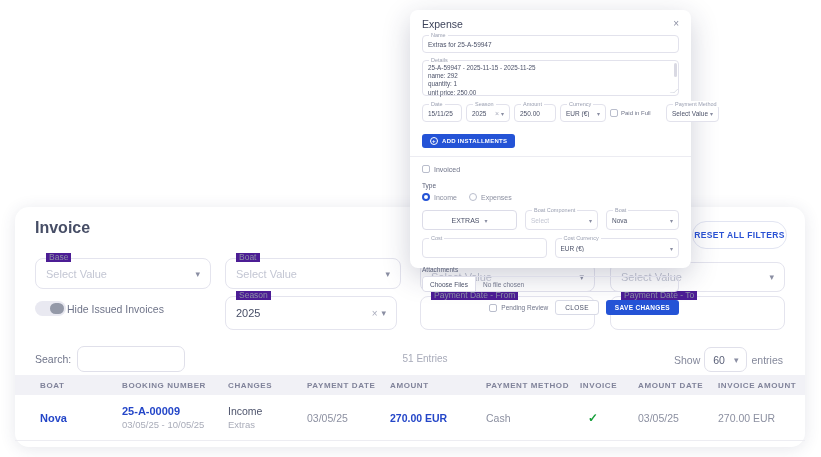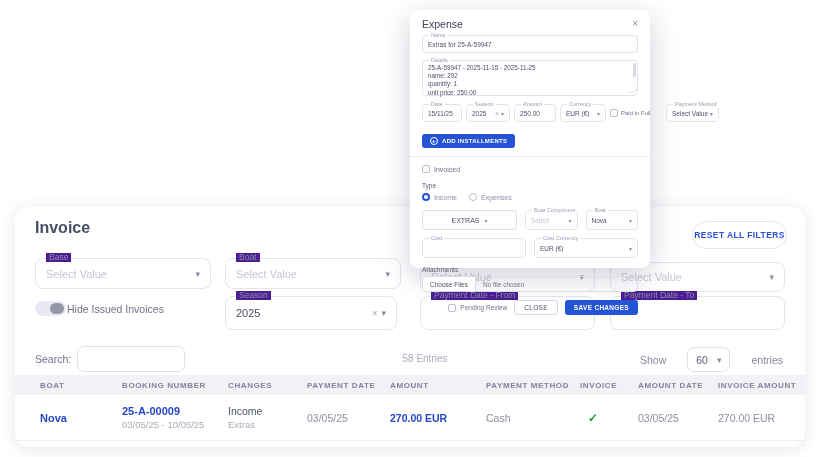--- a/index.html
+++ b/index.html
@@ -30,42 +30,42 @@
   .toggle-row { position:absolute; left:20px; top:94px; display:flex; align-items:center; gap:1px; }
   .toggle { position:relative; width:31px; height:15px; background:#e9e9f1; border-radius:8px; cursor:pointer; }
   .toggle .knob { position:absolute; right:2px; top:2px; width:14px; height:11px; border-radius:6px; background:#9499a8; }
   .toggle-label { font-size:10.5px; color:#6f7489; }
 
   
   .search-label { position:absolute; left:20px; top:146px; font-size:10.5px; color:#6f7489; }
   .search-input { position:absolute; left:62px; top:139px; width:108px; height:26px;
     border:1px solid #e0e0ea; border-radius:7px; font-family:inherit; font-size:10px; padding:0 8px; color:#474e66; }
   .entries-count { position:absolute; left:355px; top:146px; width:110px; text-align:center; font-size:10px; color:#a7aab9; }
-  .show-group { position:absolute; right:22px; top:140px; display:flex; align-items:center; gap:21px; }
+  .show-group { position:absolute; right:22px; top:140px; display:flex; align-items:center; gap:4px; }
   .show-group .txt { font-size:10.5px; color:#84889b; }
   .mini-select { display:flex; align-items:center; gap:5px; border:1px solid #e0e0ea; border-radius:7px;
     height:25px; padding:0 8px; font-size:10.5px; color:#5a6078; cursor:pointer; background:#fff; }
 
   
   .thead { position:absolute; left:0; top:168px; width:100%; height:20px; background:#f1f1f6;
     display:grid; grid-template-columns:82px 106px 79px 83px 96px 94px 58px 80px 1fr;
     padding-left:25px; align-items:center; }
   .th { font-size:8px; font-weight:700; letter-spacing:.6px; color:#80839a; white-space:nowrap; }
   .trow { position:absolute; left:0; top:188px; width:100%; height:46px;
     display:grid; grid-template-columns:82px 106px 79px 83px 96px 94px 58px 80px 1fr;
     padding-left:25px; align-items:center; border-bottom:1px solid #ededf2; cursor:pointer; }
   .cell { font-size:10.5px; color:#8c90a1; white-space:nowrap; }
   .cell .sub { font-size:9.5px; color:#a9acb9; margin-top:2px; }
   .link-blue { color:#2446c8; font-weight:700; font-size:11px; text-decoration:none; }
   .cat-main { font-size:10.5px; color:#4d536b; }
   .amount-blue { color:#2446c8; font-weight:700; font-size:10.5px; }
   .check { color:#169f3a; font-weight:700; font-size:12px; padding-left:8px; }
 
   
-  .modal { position:absolute; left:410px; top:10px; width:240px; height:258px; z-index:10;
+  .modal { position:absolute; left:410px; top:10px; width:281px; height:258px; z-index:10;
     background:#fff; border-radius:8px; box-shadow:0 8px 28px rgba(35,40,80,.22); padding:8px 12px; }
   .m-head { display:flex; justify-content:space-between; align-items:center; height:12px; margin-bottom:5px; }
   .m-title { font-size:10.5px; color:#3f455c; font-weight:500; }
   .m-close { font-size:10px; color:#8a8ea2; cursor:pointer; line-height:1; }
 
   .mfield { position:relative; border:1px solid #e2e2ec; border-radius:4px; background:#fff; }
   .mlabel { position:absolute; top:-4px; left:6px; background:#fff; padding:0 2px;
     font-size:5.5px; color:#9ba0b2; line-height:1.1; white-space:nowrap; }
   .mval { display:flex; align-items:center; height:100%; padding:0 5px; font-size:6.5px; color:#4c5269; overflow:hidden; white-space:nowrap; }
   .mval .grow { flex:1; overflow:hidden; }
@@ -171,21 +171,21 @@
       <span class="olabel">Payment Date - From</span>
       <div class="oval"></div>
     </div>
     <div class="ofield" style="left:595px; top:89px; width:175px; height:34px;">
       <span class="olabel">Payment Date - To</span>
       <div class="oval"></div>
     </div>
 
     <span class="search-label">Search:</span>
     <input class="search-input" style="">
-    <div class="entries-count">58 Entries</div>
+    <div class="entries-count">51 Entries</div>
     <div class="show-group">
       <span class="txt">Show</span>
       <div class="mini-select">
         <span>60</span>
         <span class="chev">▾</span>
       </div>
       <span class="txt">entries</span>
     </div>
 
     <div class="thead">

